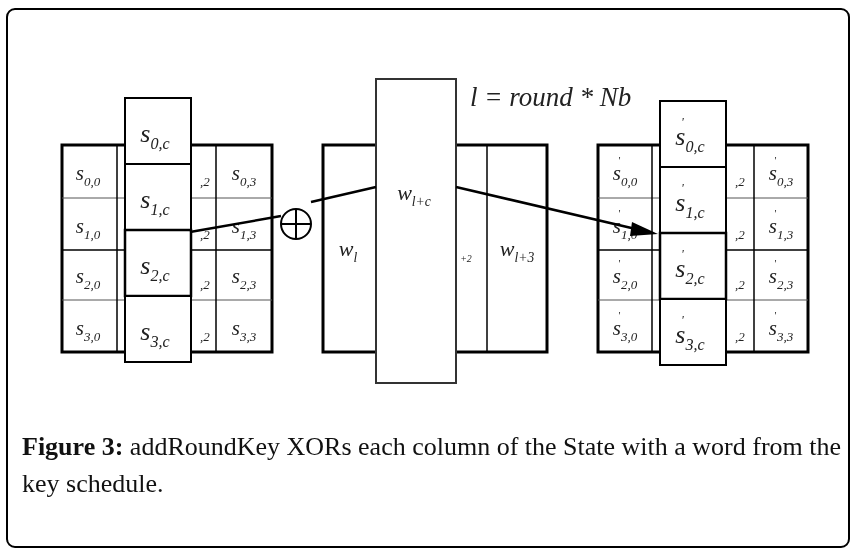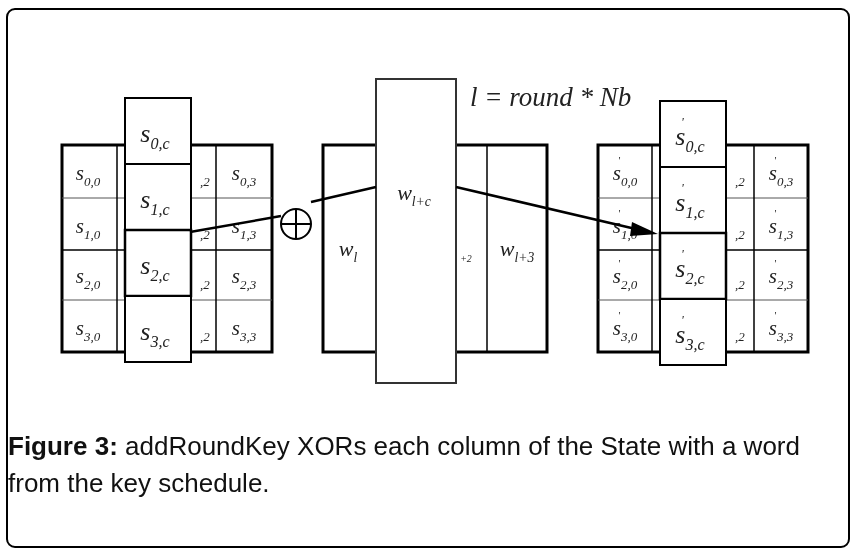--- a/index.html
+++ b/index.html
@@ -2,22 +2,22 @@
 <html><head>
 <meta charset="utf-8">
 <style>
   html, body { margin: 0; padding: 0; background: #ffffff; }
   body { width: 858px; height: 556px; position: relative; overflow: hidden;
          font-family: "DejaVu Serif", serif; }
   #frame { position: absolute; left: 6px; top: 8px; width: 840px; height: 536px;
            border: 2px solid #000; border-radius: 9px; }
   #diagram { position: absolute; left: 0; top: 0; }
   .cell-txt { font-family: "Liberation Serif", serif; font-style: italic; fill: #222; }
-  #caption { position: absolute; left: 8px; top: 428px; width: 820px;
-             font-family: Liberation Sans, sans-serif; font-size: 26px; line-height: 37px; color: #111; }
+  #caption { position: absolute; left: 22px; top: 428px; width: 820px;
+             font-family: Liberation Serif, serif; font-size: 26px; line-height: 37px; color: #111; }
   #caption b { font-weight: bold; }
 </style>
 </head>
 <body>
 
 <div id="frame"></div>
 
 <svg id="diagram" width="858" height="556">
 
   <g id="left-state">

